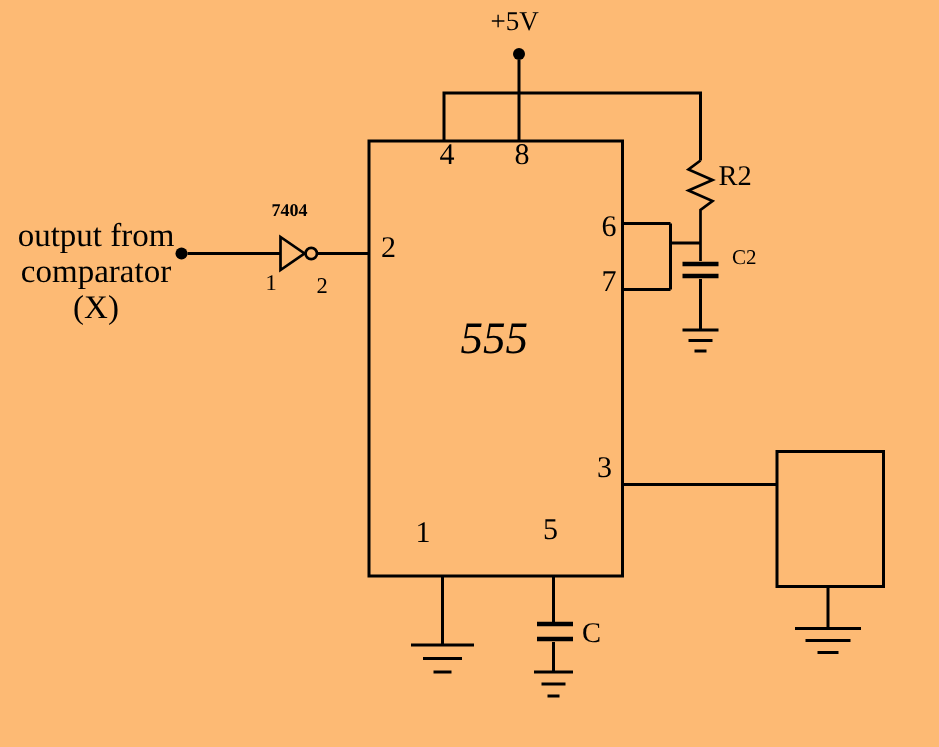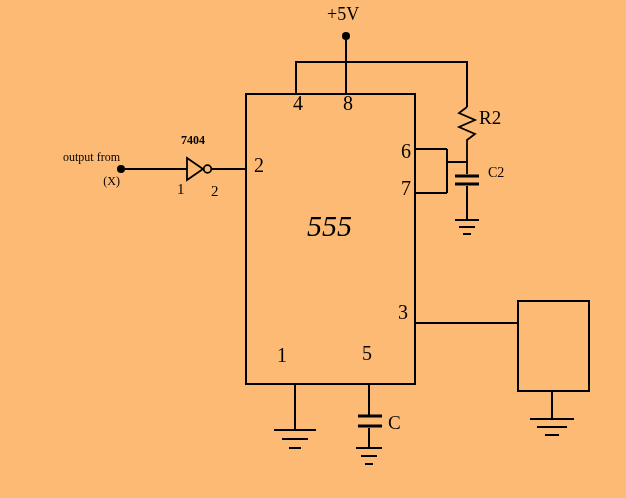--- a/index.html
+++ b/index.html
@@ -3,22 +3,22 @@
 <meta charset="utf-8">
 <style>
   html,body{margin:0;padding:0;background:#ffffff;}
   #stage{
     position:relative;width:626px;height:498px;background:#fdba74;
     font-family:"Liberation Serif", serif;color:#000;overflow:hidden;
   }
   #artwork{position:absolute;left:0;top:0;}
   .lbl{position:absolute;line-height:1;white-space:nowrap;color:#000;}
   .lbl.bold{font-weight:bold;}
-  #source-label{position:absolute;left:8px;top:145px;width:112px;text-align:right;
-    font-size:12px;line-height:24px;}
+  #source-label{position:absolute;left:8px;top:145px;width:112px;text-align:center;
+    font-size:22px;line-height:24px;}
   #buzzer-label{position:absolute;left:518px;top:301px;width:71px;height:90px;
     display:flex;align-items:center;justify-content:center;
     font-weight:bold;font-size:13px;letter-spacing:0.4px;}
 </style>
 </head>
 <body>
 
 <div id="stage">
 
   <svg id="artwork" width="626" height="498" viewBox="0 0 626 498">
@@ -77,20 +77,21 @@
         <line x1="361" y1="456" x2="377" y2="456"></line>
         <line x1="365" y1="464" x2="373" y2="464"></line>
       </g>
     </g>
   </svg>
 
   <div class="lbl" style="left:327px;top:5px;font-size:18px;">+5V</div>
 
   <div id="source-label">
     <div>output from</div>
+    <div>comparator</div>
     <div>(X)</div>
   </div>
 
   <div class="lbl bold" style="left:181px;top:134px;font-size:12px;">7404</div>
   <div class="lbl" style="left:177px;top:182px;font-size:15px;">1</div>
   <div class="lbl" style="left:211px;top:184px;font-size:15px;">2</div>
 
   <div class="lbl" style="left:307px;top:211px;font-size:30px;font-style:italic;">555</div>
 
   <div class="lbl" style="left:293px;top:93px;font-size:20px;">4</div>

